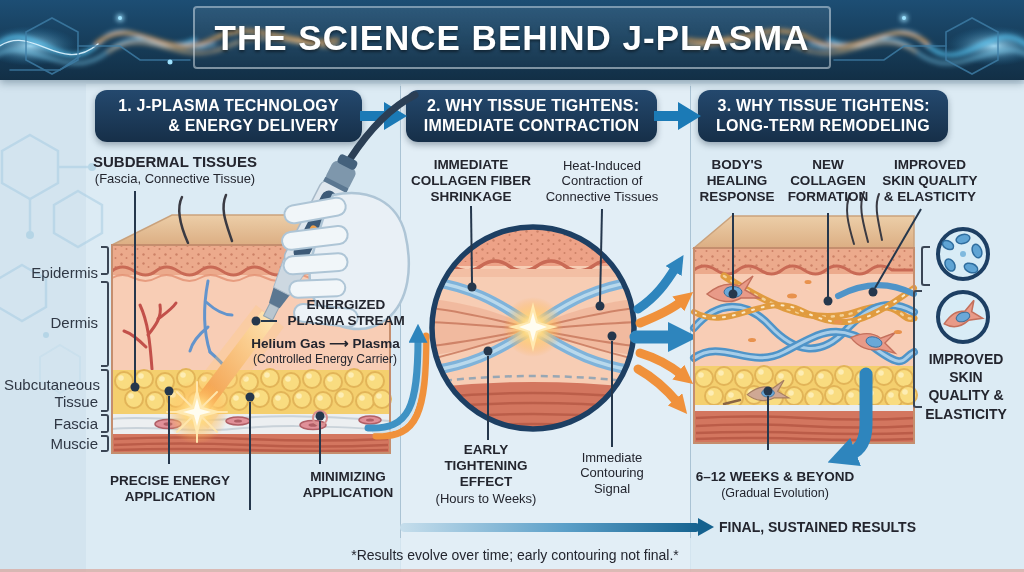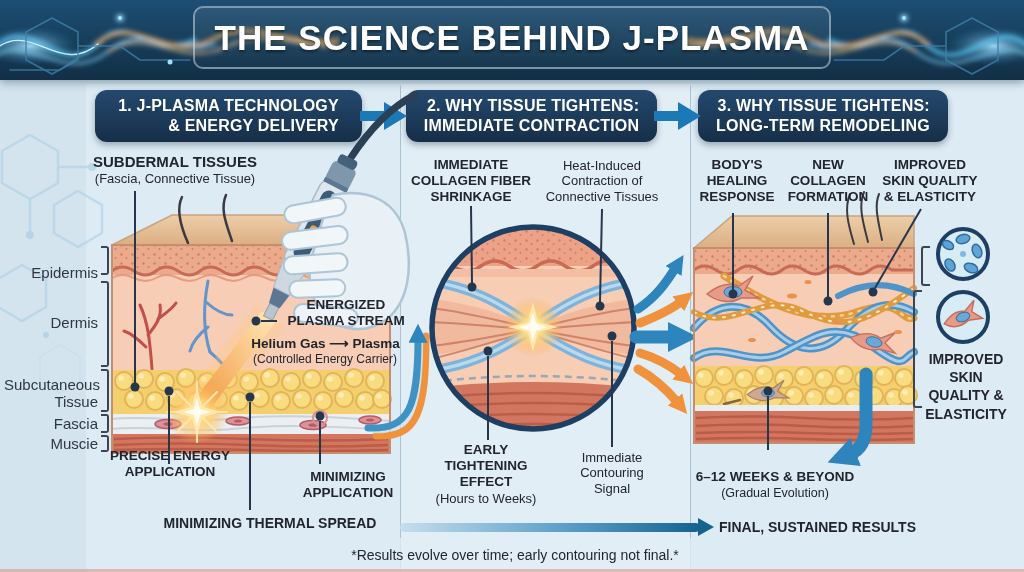--- a/index.html
+++ b/index.html
@@ -6,21 +6,21 @@
   html,body{background:#9fb6c6}
   body{font-family:"Liberation Sans",sans-serif}
   .stage{position:relative;width:1024px;height:572px;background:#d3e4ef;overflow:hidden}
   .abs{position:absolute}
   svg.ov{overflow:visible}
   
   .banner{position:absolute;left:0;top:0;width:1024px;height:80px;
     background:linear-gradient(180deg,#1d4e74,#163b57 60%,#122f46);
     box-shadow:0 3px 8px rgba(15,45,70,.35)}
   .titlebox{position:absolute;left:193px;top:6px;width:638px;height:63px;
-    border:2px solid rgba(235,244,250,.45);border-radius:10px;
+    border:2px solid rgba(235,244,250,.45);border-radius:4px;
     background:linear-gradient(180deg,rgba(255,255,255,.08),rgba(255,255,255,.02));
     display:flex;align-items:center;justify-content:center}
   .title{color:#ffffff;font-size:35px;font-weight:700;letter-spacing:1px;text-shadow:0 2px 3px rgba(0,0,0,.45);white-space:nowrap}
   .wave{position:absolute;top:0;width:340px;height:80px}
   .wave.r{right:0;transform:scaleX(-1)}
   
   .panelbg{position:absolute;top:84px;height:488px}
   .seam{position:absolute;top:86px;height:452px;width:1px;background:rgba(137,168,190,.55)}
   .pill{position:absolute;height:52px;background:linear-gradient(180deg,#24496e,#162f48);
     border-radius:12px;display:flex;align-items:center;justify-content:center;text-align:right;
@@ -518,25 +518,24 @@
   <div class="layer" style="top:314px">Dermis</div>
   <div class="layer" style="top:376px">Subcutaneous
 Tissue</div>
   <div class="layer" style="top:415px">Fascia</div>
   <div class="layer" style="top:435px">Muscie</div>
 
   <div class="lbl b" style="left:278px;top:297px;width:136px">ENERGIZED
 PLASMA STREAM</div>
   <div class="lbl b" style="left:248px;top:336px;width:155px">Helium Gas ⟶ Plasma</div>
   <div class="lbl" style="left:244px;top:352px;width:162px;font-size:12px">(Controlled Energy Carrier)</div>
-  <div class="lbl b" style="left:103px;top:448px;width:134px">PRECISE ENERGY
+  <div class="lbl b" style="left:103px;top:473px;width:134px">PRECISE ENERGY
 APPLICATION</div>
   <div class="lbl b" style="left:283px;top:469px;width:130px">MINIMIZING
 APPLICATION</div>
-  <div class="lbl b" style="left:145px;top:515px;width:250px;font-size:14px">MINIMIZING THERMAL SPREAD</div>
 
   <div class="lbl b" style="left:406px;top:157px;width:130px">IMMEDIATE
 COLLAGEN FIBER
 SHRINKAGE</div>
   <div class="lbl b" style="left:424px;top:442px;width:124px">EARLY
 TIGHTENING
 EFFECT</div>
   <div class="lbl" style="left:538px;top:158px;width:128px;font-size:13px">Heat-Induced
 Contraction of
 Connective Tissues</div>

